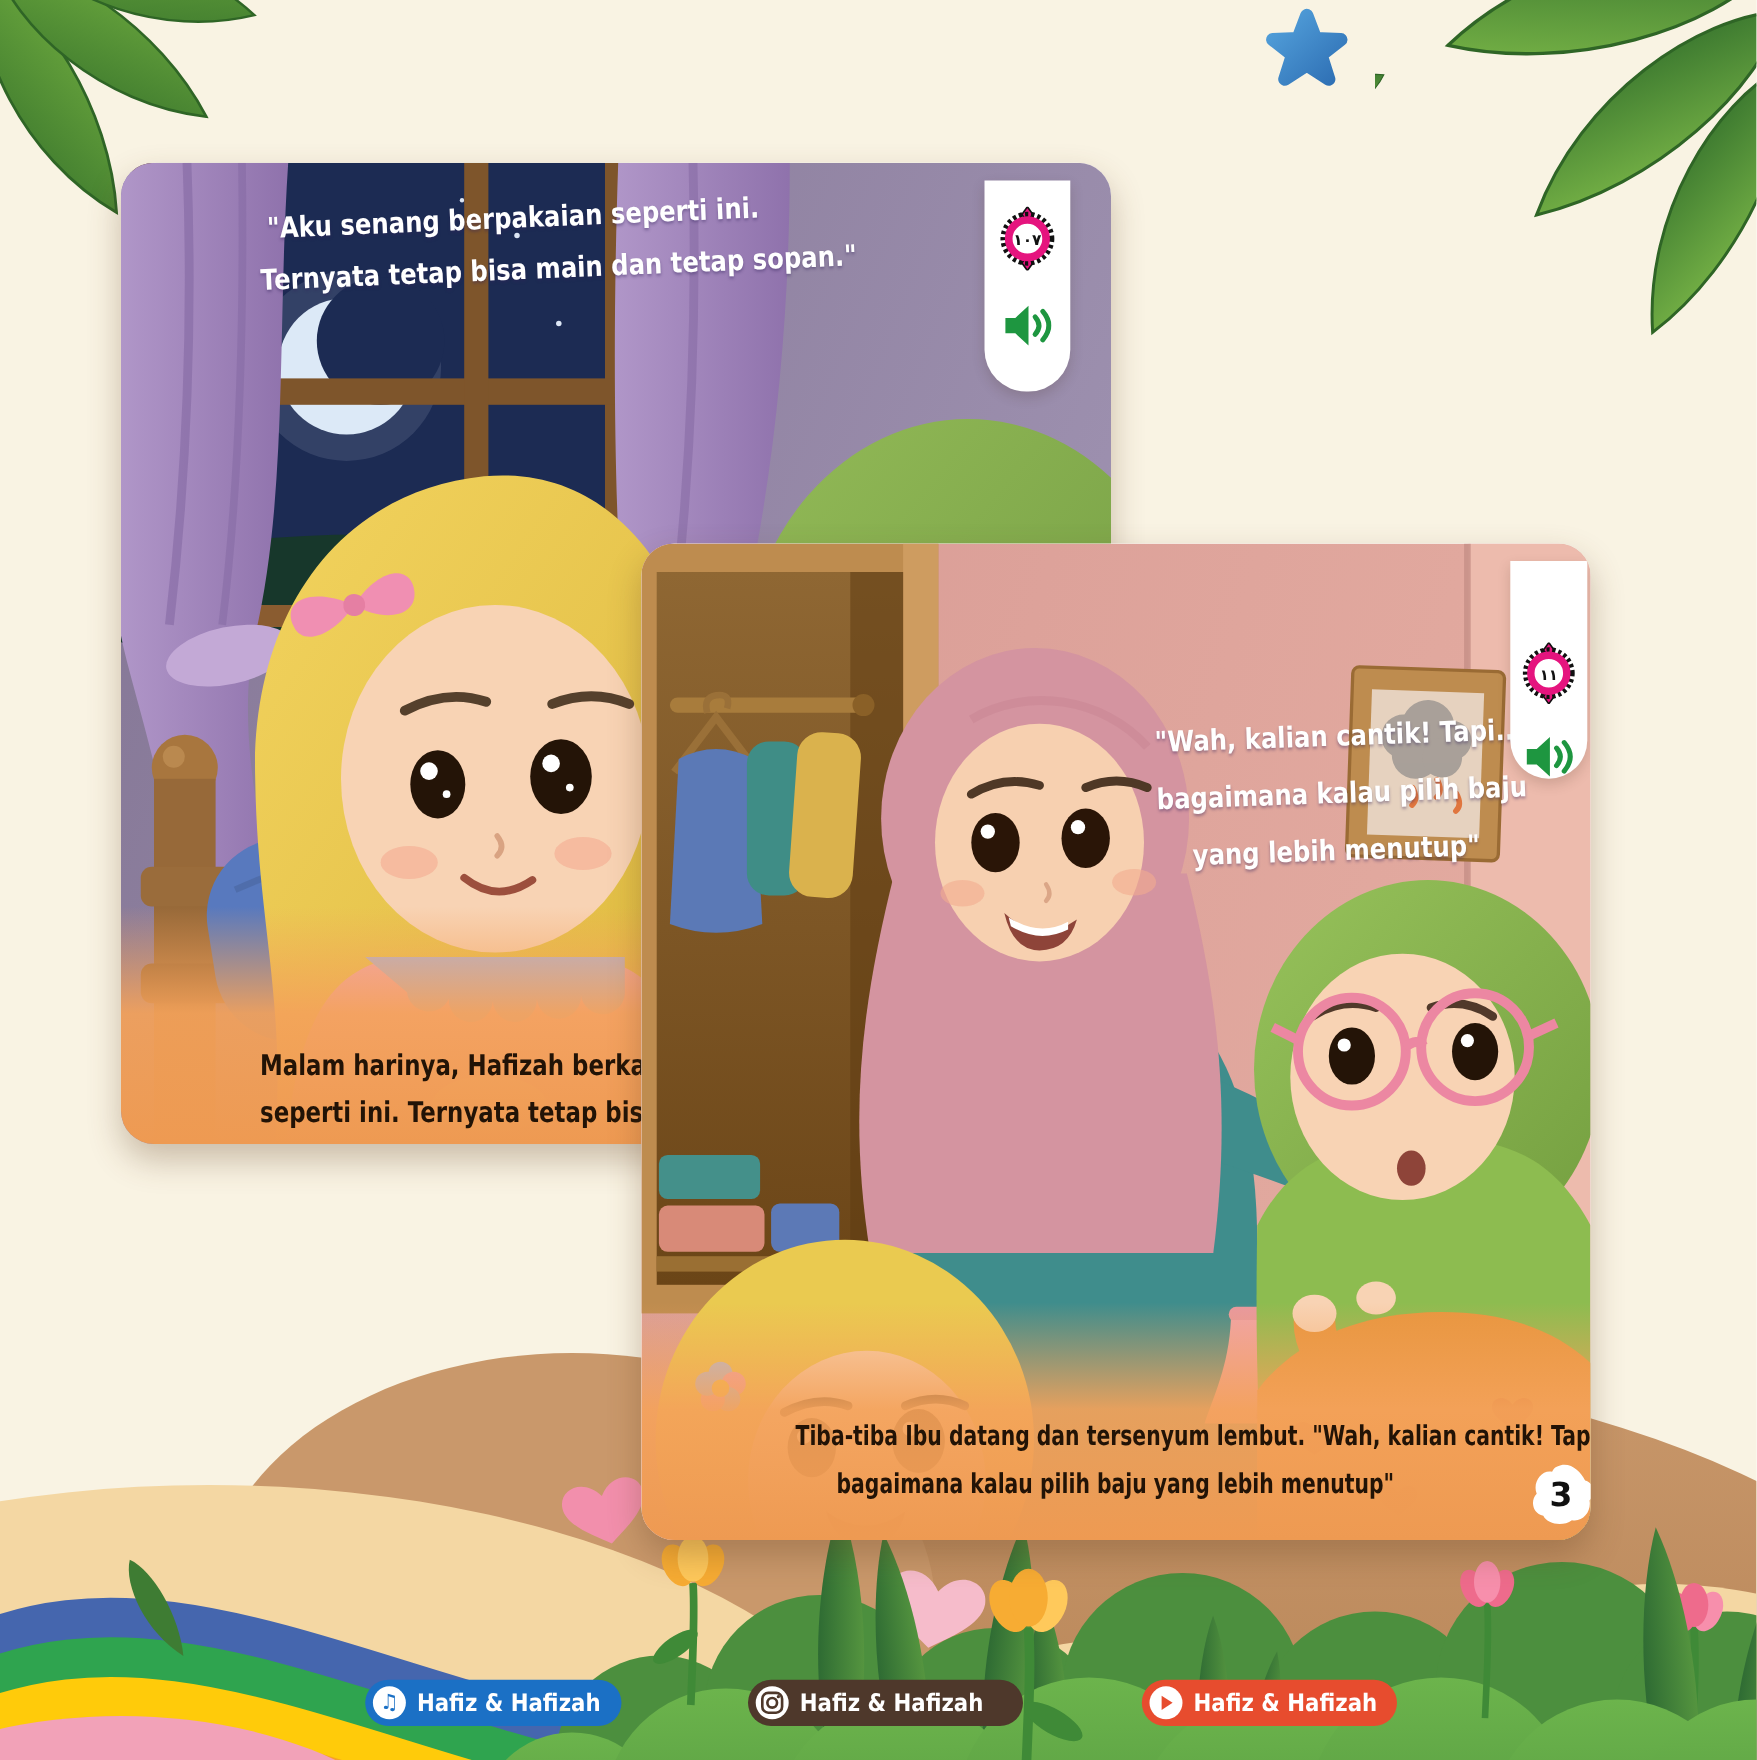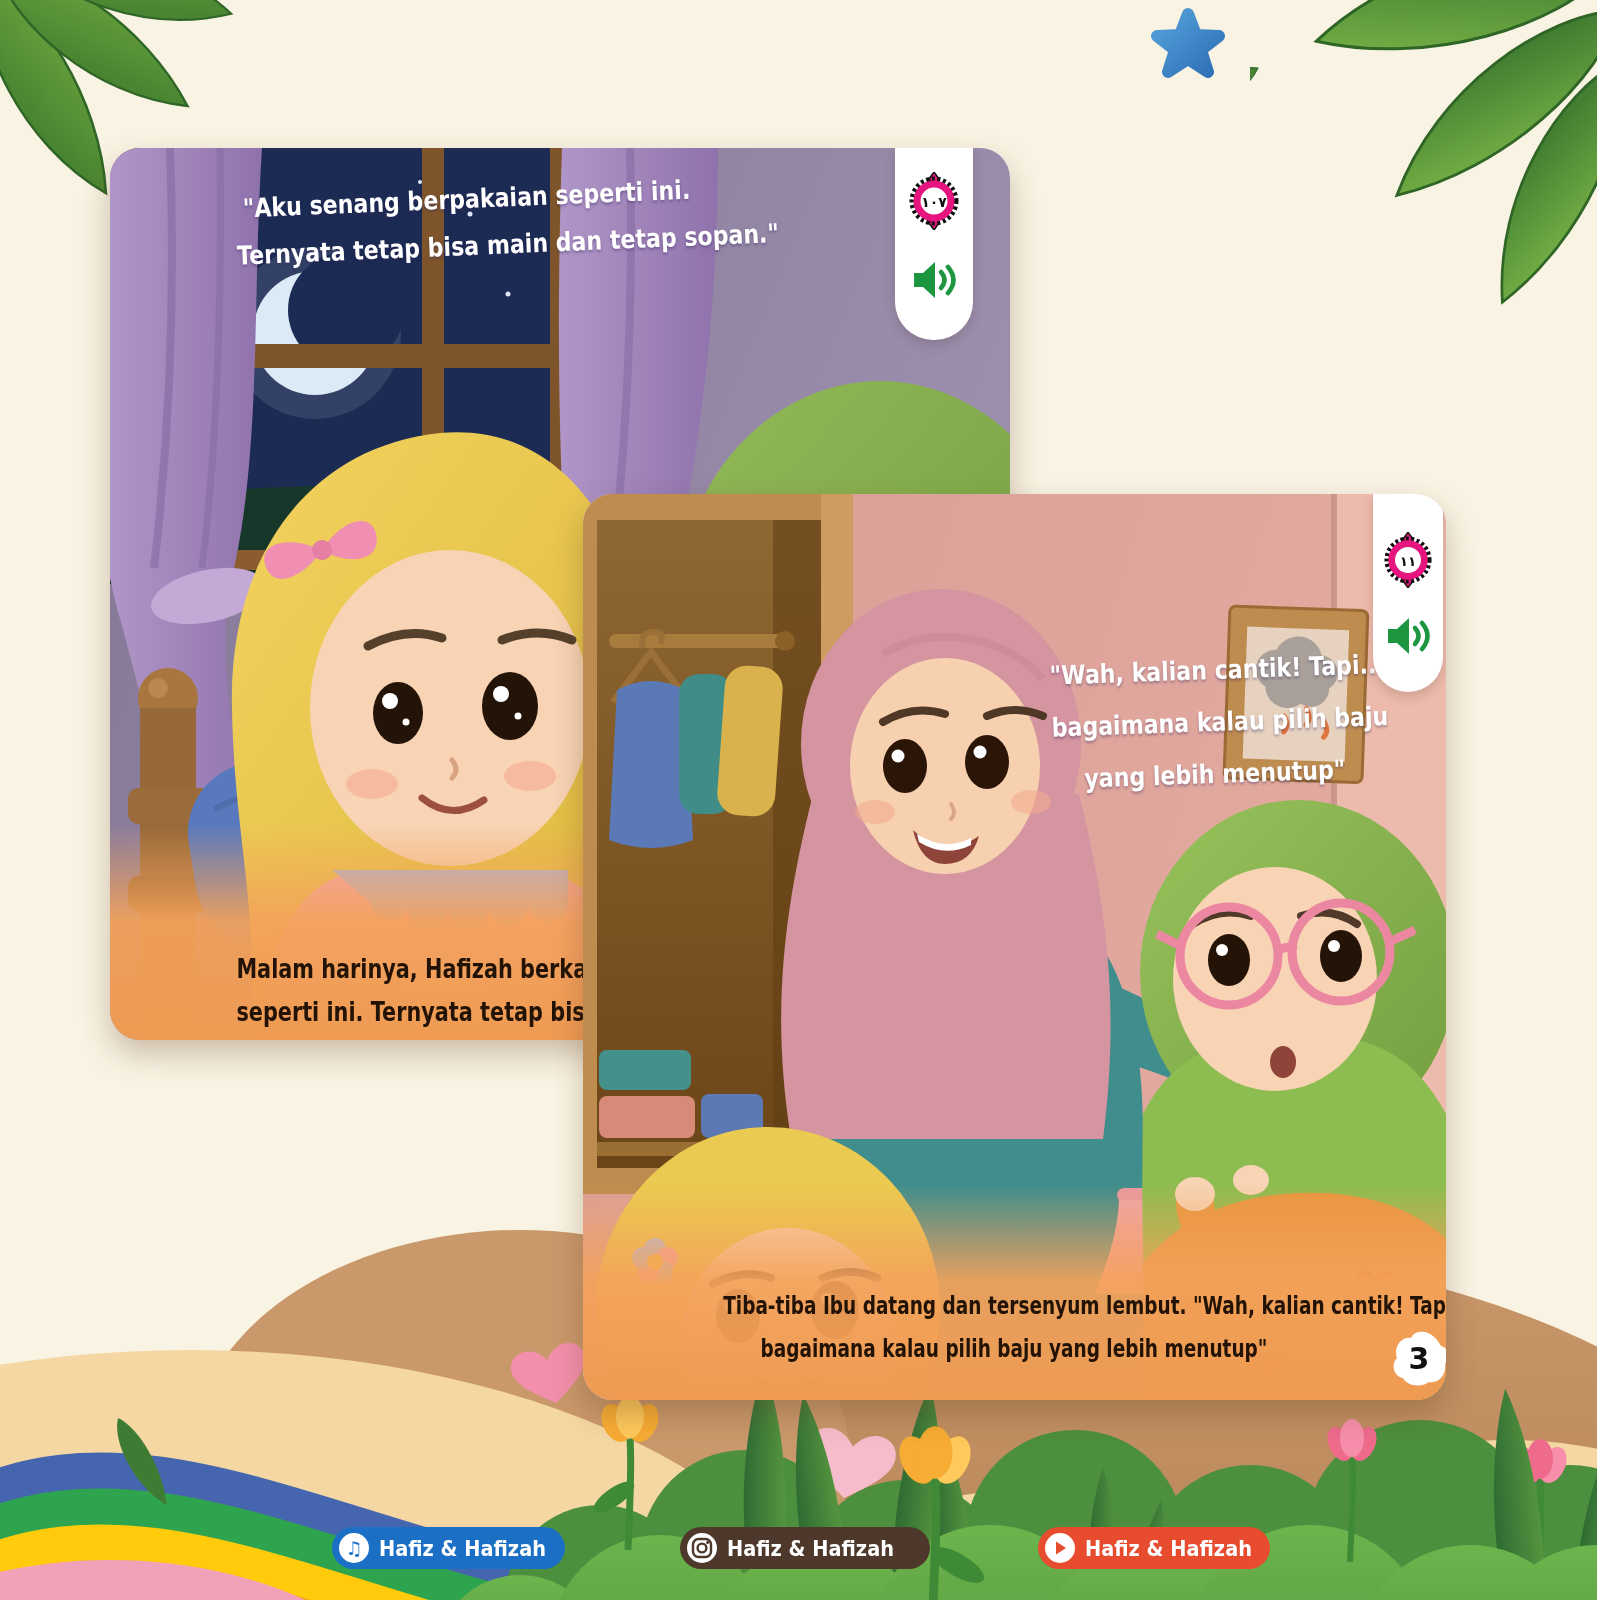--- a/index.html
+++ b/index.html
@@ -10,25 +10,25 @@
   .decor{position:absolute;}
 
   
   .page{position:absolute;background:#fff;border-radius:30px;overflow:hidden;
         box-shadow:0 14px 30px rgba(96,64,34,.30);}
   .page-left{left:110px;top:148px;width:900px;height:892px;z-index:20;}
   .page-right{left:583px;top:494px;width:863px;height:906px;z-index:30;}
   .scene{position:absolute;left:0;top:0;}
 
   
-  .pill{position:absolute;top:0;background:#fff;border-radius:0 0 38px 38px;
+  .pill{position:absolute;top:16px;background:#fff;border-radius:0 0 38px 38px;
         display:flex;flex-direction:column;align-items:center;z-index:5;
         box-shadow:0 5px 12px rgba(60,40,20,.18);}
   .pill-left{left:785px;width:78px;height:192px;padding-top:24px;gap:30px;}
-  .pill-right{left:790px;width:70px;height:198px;padding-top:38px;gap:28px;}
+  .pill-right{left:790px;width:70px;height:198px;padding-top:20px;gap:28px;justify-content:flex-end;}
 
   
   .speech{position:absolute;color:#fff;font-weight:700;text-align:center;
           text-shadow:0 2px 3px rgba(50,35,90,.4);z-index:4;}
   .speech div{transform:scaleX(.85);transform-origin:50% 50%;white-space:nowrap;}
   .speech-left{left:85px;top:28px;width:545px;font-size:26px;line-height:47px;transform:rotate(-2.4deg);}
   .speech-right{left:440px;top:150px;width:380px;font-size:26px;line-height:52px;transform:rotate(-2deg);}
 
   .narration{position:absolute;color:#221306;font-weight:700;z-index:4;}
   .narration div{white-space:nowrap;}

